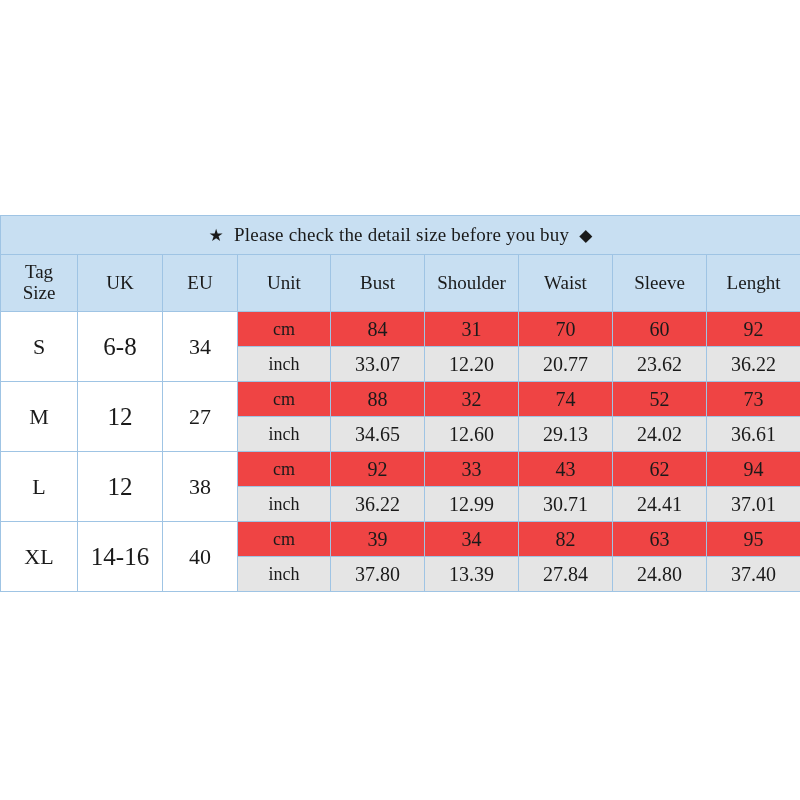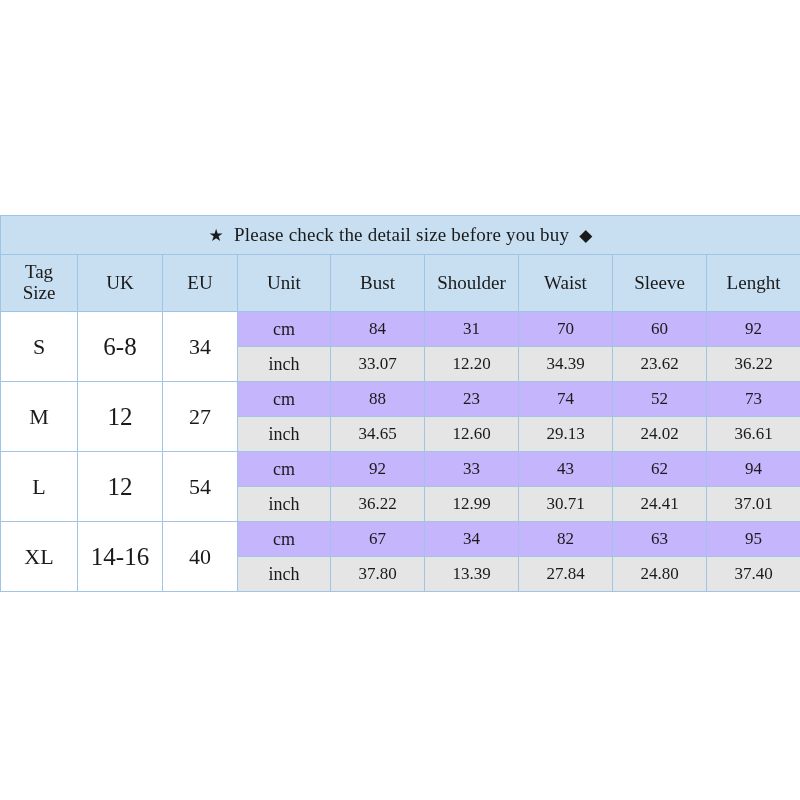--- a/index.html
+++ b/index.html
@@ -66,26 +66,26 @@
     font-weight: bold;
   }
   .label-cell.small {
     font-size: 25px;
   }
   .unit-cell {
     font-size: 18px;
     height: 34px;
   }
   .val-cell {
-    font-size: 17px;
+    font-size: 20px;
     height: 34px;
     margin-top: 48px;
   }
   .row-cm .unit-cell, .row-cm .val-cell {
-    background: #c4b5fd;
+    background: #ef4444;
   }
   .row-inch .unit-cell, .row-inch .val-cell {
     background: #e5e5e5;
   }
   .col-tag { width: 77px; }
   .col-uk  { width: 85px; }
   .col-eu  { width: 75px; }
   .col-unit{ width: 93px; }
   .col-m   { width: 94px; }
 </style>
@@ -142,49 +142,49 @@
         <td class="val-cell">84</td>
         <td class="val-cell">31</td>
         <td class="val-cell">70</td>
         <td class="val-cell">60</td>
         <td class="val-cell">92</td>
       </tr>
       <tr class="row-inch">
         <td class="unit-cell">inch</td>
         <td class="val-cell">33.07</td>
         <td class="val-cell">12.20</td>
-        <td class="val-cell">34.39</td>
+        <td class="val-cell">20.77</td>
         <td class="val-cell">23.62</td>
         <td class="val-cell">36.22</td>
       </tr>
 
       <tr class="row-cm">
         <td class="label-cell" rowspan="2">M</td>
         <td class="label-cell small" rowspan="2">12</td>
         <td class="label-cell" rowspan="2">27</td>
         <td class="unit-cell">cm</td>
         <td class="val-cell">88</td>
-        <td class="val-cell">23</td>
+        <td class="val-cell">32</td>
         <td class="val-cell">74</td>
         <td class="val-cell">52</td>
         <td class="val-cell">73</td>
       </tr>
       <tr class="row-inch">
         <td class="unit-cell">inch</td>
         <td class="val-cell">34.65</td>
         <td class="val-cell">12.60</td>
         <td class="val-cell">29.13</td>
         <td class="val-cell">24.02</td>
         <td class="val-cell">36.61</td>
       </tr>
 
       <tr class="row-cm">
         <td class="label-cell" rowspan="2">L</td>
         <td class="label-cell small" rowspan="2">12</td>
-        <td class="label-cell" rowspan="2">54</td>
+        <td class="label-cell" rowspan="2">38</td>
         <td class="unit-cell">cm</td>
         <td class="val-cell">92</td>
         <td class="val-cell">33</td>
         <td class="val-cell">43</td>
         <td class="val-cell">62</td>
         <td class="val-cell">94</td>
       </tr>
       <tr class="row-inch">
         <td class="unit-cell">inch</td>
         <td class="val-cell">36.22</td>
@@ -192,21 +192,21 @@
         <td class="val-cell">30.71</td>
         <td class="val-cell">24.41</td>
         <td class="val-cell">37.01</td>
       </tr>
 
       <tr class="row-cm">
         <td class="label-cell" rowspan="2">XL</td>
         <td class="label-cell small" rowspan="2">14-16</td>
         <td class="label-cell" rowspan="2">40</td>
         <td class="unit-cell">cm</td>
-        <td class="val-cell">67</td>
+        <td class="val-cell">39</td>
         <td class="val-cell">34</td>
         <td class="val-cell">82</td>
         <td class="val-cell">63</td>
         <td class="val-cell">95</td>
       </tr>
       <tr class="row-inch">
         <td class="unit-cell">inch</td>
         <td class="val-cell">37.80</td>
         <td class="val-cell">13.39</td>
         <td class="val-cell">27.84</td>

